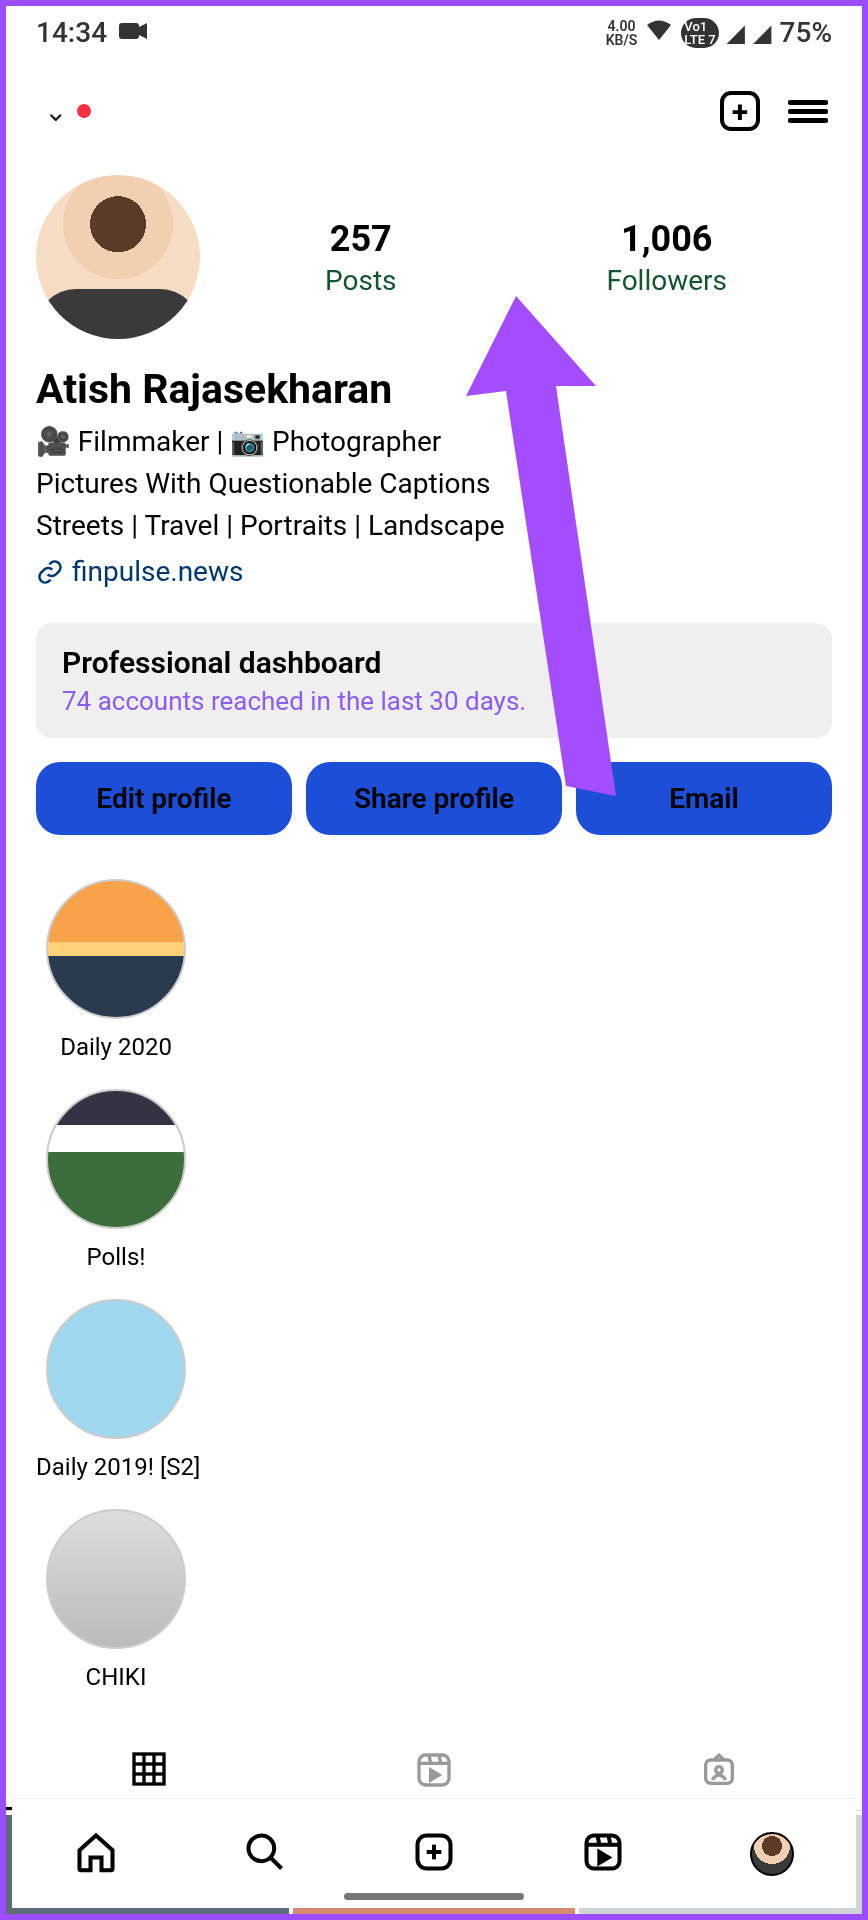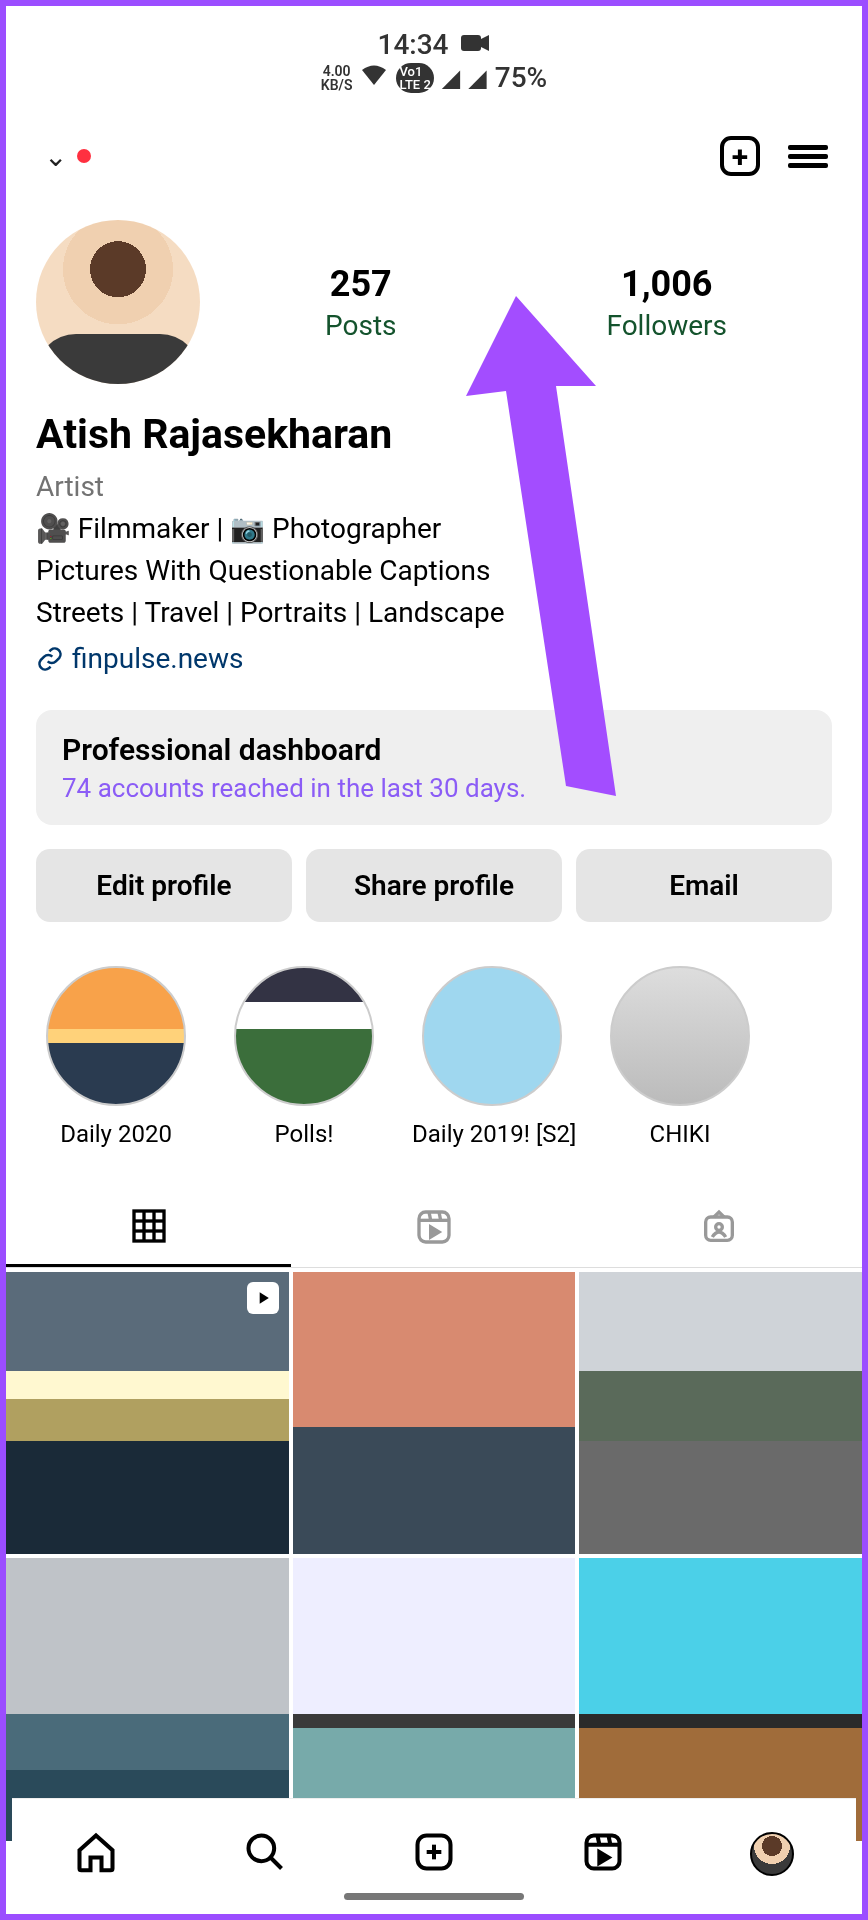--- a/index.html
+++ b/index.html
@@ -11,25 +11,24 @@
     border: 6px solid #9b4dff;
     position: relative;
     overflow: hidden;
     color: #000;
   }
   
   .status-bar {
     display: flex;
     justify-content: space-between;
     align-items: center;
-    padding: 22px 30px 8px 30px;
+    padding: 10px 30px 8px 30px;
     font-size: 28px;
     color: #333;
     font-weight: 500;
-    flex-direction: column;
   }
   .status-left { display:flex; align-items:center; gap:12px; }
   .status-right { display:flex; align-items:center; gap:8px; }
   .kbs { font-size:14px; line-height:1; text-align:center; font-weight:600;}
   .lte-badge { background:#333; color:#fff; font-size:13px; padding:2px 3px; border-radius:15px; line-height:1;}
   .sig { font-size:24px; }
 
   
   .header {
     display:flex;
@@ -82,26 +81,26 @@
     background:#efefef;
     border-radius:16px;
     padding:22px 26px;
   }
   .dash-title { font-size:30px; font-weight:600; }
   .dash-sub { font-size:26px; color:#8b5cf6; margin-top:6px;}
 
   
   .btn-row { display:flex; gap:14px; padding: 14px 30px; }
   .btn {
-    flex:1; background:#e5e5e5; border-radius:14px;
+    flex:1; background:#1d4ed8; border-radius:24px;
     text-align:center; padding:20px 0; font-size:28px; font-weight:600;
   }
 
   
-  .highlights { display:flex; gap:28px; padding: 30px 0 20px 30px; overflow:hidden;}
+  .highlights { display:flex; gap:28px; padding: 30px 0 20px 30px; overflow:hidden;flex-direction:column;}
   .hl { text-align:center; width:160px; flex-shrink:0;}
   .hl-circle { width:140px; height:140px; border-radius:50%; border:2px solid #ccc; margin:0 auto; background-size:cover; background-position:center;}
   .hl-label { font-size:24px; margin-top:14px; white-space:nowrap;}
 
   .hl1 .hl-circle{ background: linear-gradient(to bottom, #f8a24a 0 45%, #ffd27a 45% 55%, #2a3b50 55% 100%);}
   .hl2 .hl-circle{ background: linear-gradient(135deg,#1fd4d4,#0aa7c7); position:relative;}
   .hl2 .hl-circle::after{content:"";position:absolute;left:20%;bottom:30%;width:60%;height:16px;background:#fff;border-radius:4px;}
   .hl3 .hl-circle{ background: linear-gradient(to bottom,#334 0 25%, #fff 25% 45%, #3b6e3b 45% 100%);}
   .hl4 .hl-circle{ background: radial-gradient(circle,#9fd7ef 0 100%);}
   .hl5 .hl-circle{ background: linear-gradient(#ddd,#bbb);}
@@ -162,21 +161,21 @@
   <div class="status-right">
     <div class="kbs">
       <div>4.00</div>
       <div>KB/S</div>
     </div>
     <span>
       <svg width="28" height="22" viewBox="0 0 28 22">
           <path d="M14 20 L2 5 Q14 -4 26 5 Z" fill="#333"></path>
         </svg>
     </span>
-    <span class="lte-badge"><span>Vo1</span><br><span>LTE 2</span></span>
+    <span class="lte-badge"><span>Vo1</span><br><span>LTE 7</span></span>
     <span class="sig">◢</span>
     <span class="sig">◢</span>
     <span>75%</span>
   </div>
 </div>
 
 <div class="header">
   <span class="chevron">⌄</span>
   <span class="notif-dot"></span>
   <div class="header-spacer"></div>
@@ -201,21 +200,20 @@
     </div>
     <div>
       <div class="stat-num">1,006</div>
       <div class="stat-label">Followers</div>
     </div>
   </div>
 </div>
 
 <div class="bio">
   <div class="display-name">Atish Rajasekharan</div>
-  <div class="category">Artist</div>
   <div>🎥 Filmmaker | 📷 Photographer</div>
   <div>Pictures With Questionable Captions</div>
   <div>Streets | Travel | Portraits | Landscape</div>
   <div class="link">
     <svg viewBox="0 0 24 24" fill="none" stroke="#00376b" stroke-width="2.2">
         <path d="M10 14a5 5 0 0 0 7 0l3-3a5 5 0 0 0-7-7l-1.5 1.5"></path>
         <path d="M14 10a5 5 0 0 0-7 0l-3 3a5 5 0 0 0 7 7l1.5-1.5"></path>
       </svg>
     <span>finpulse.news</span>
   </div>

